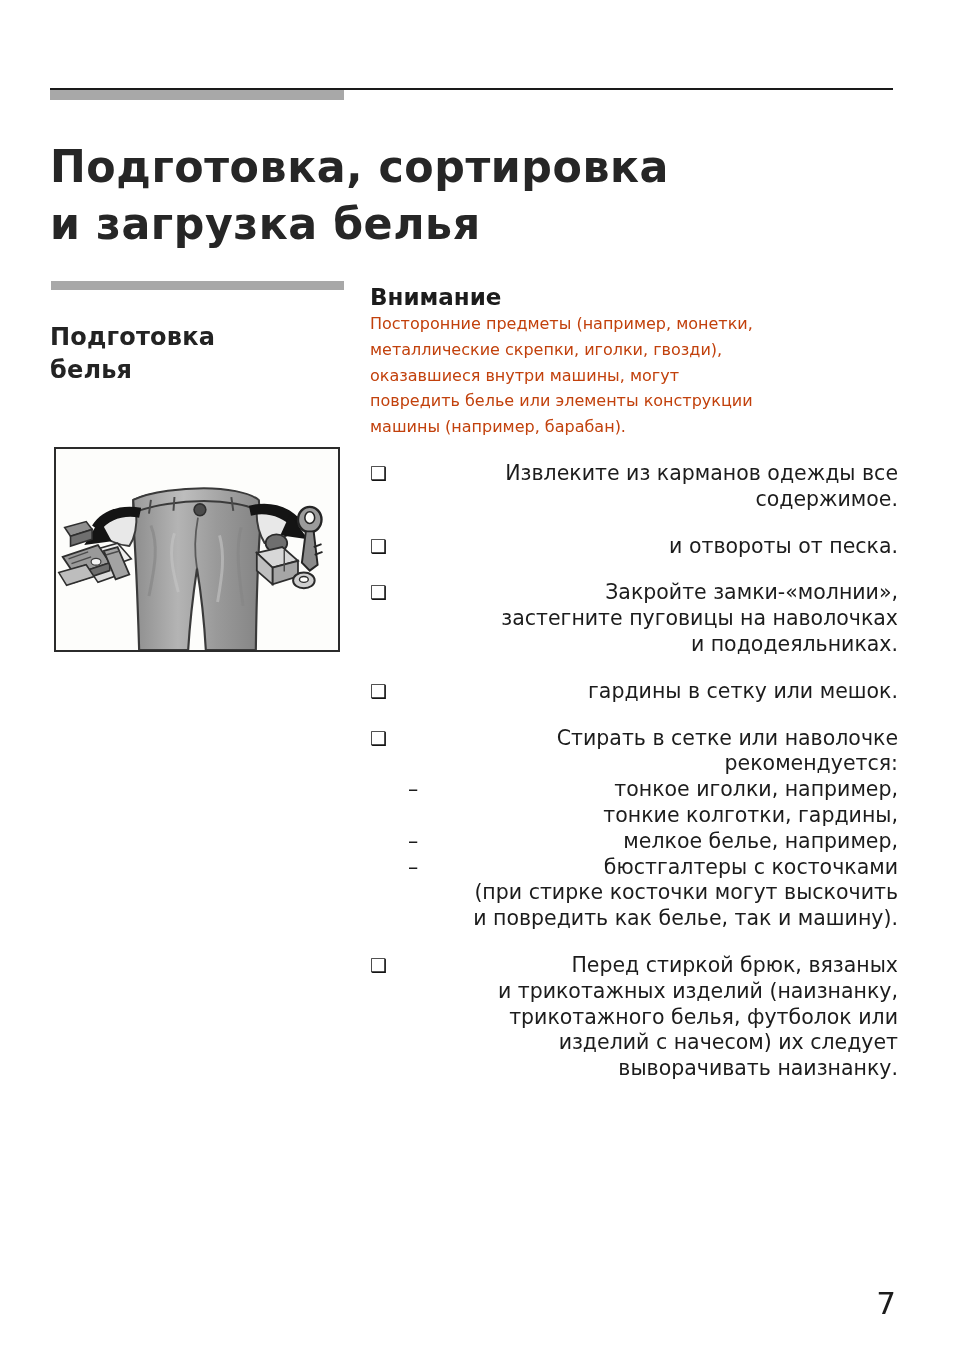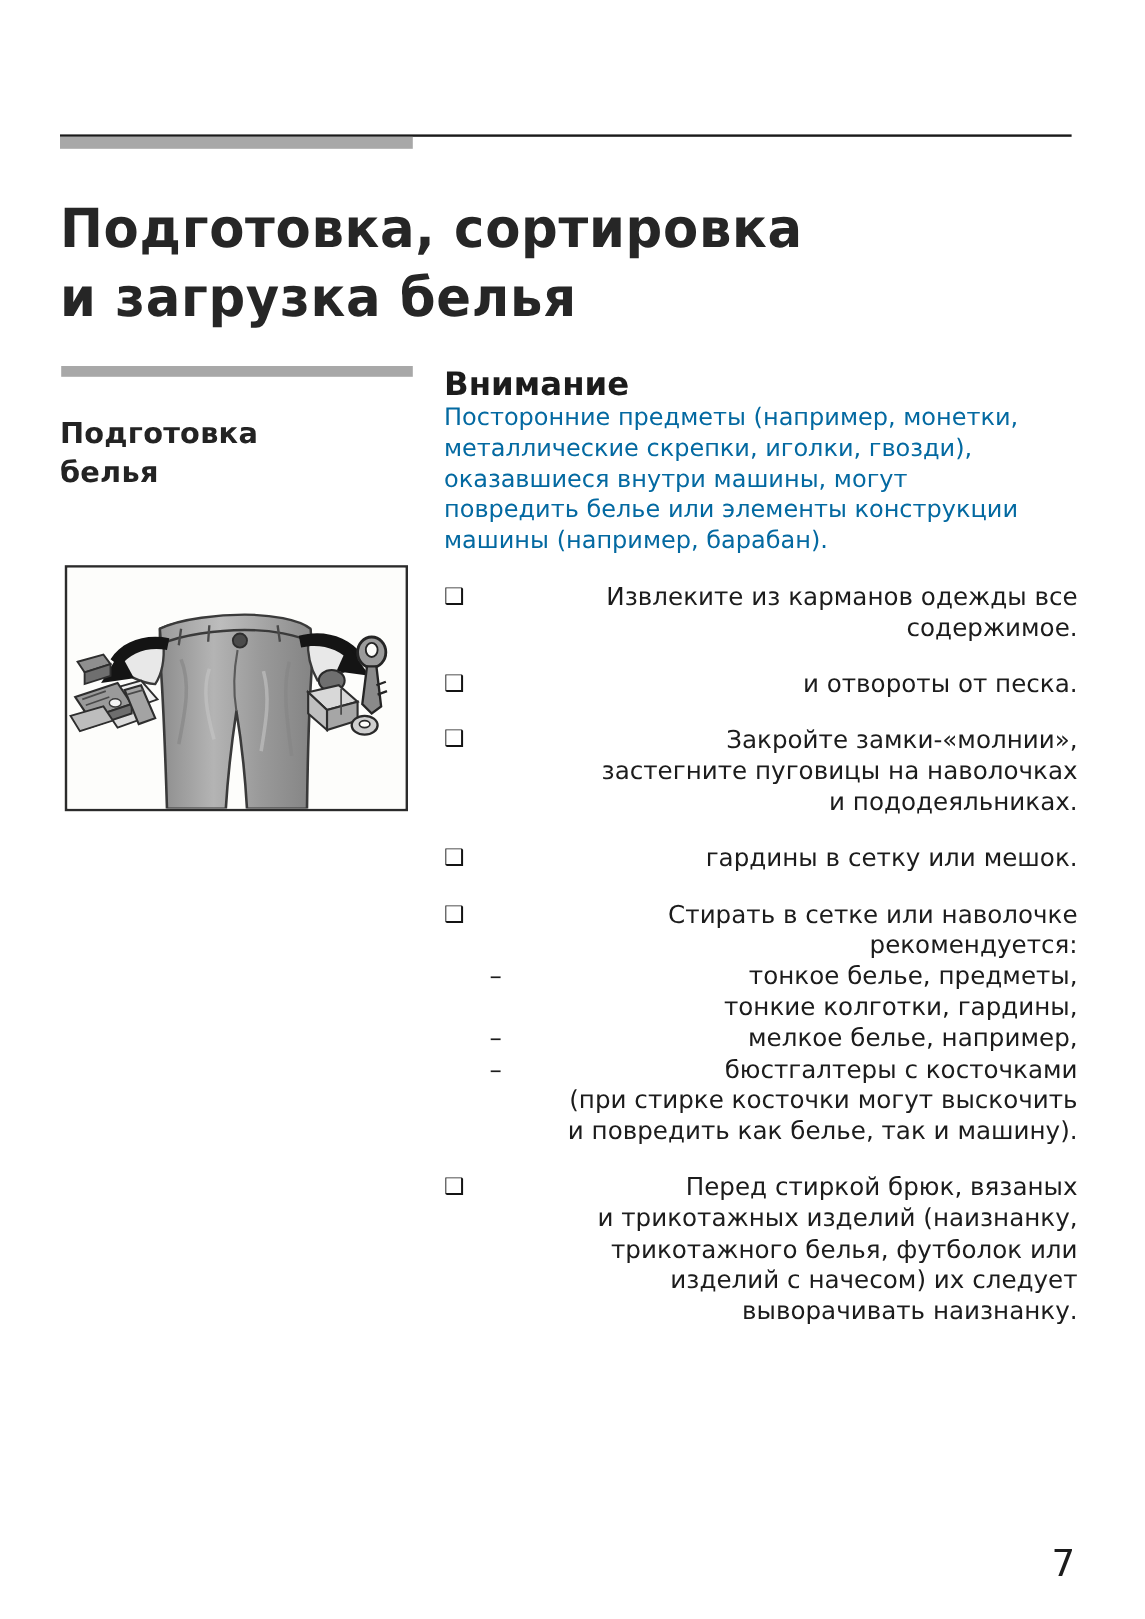--- a/index.html
+++ b/index.html
@@ -12,21 +12,20 @@
     height: 1349px;
     position: relative;
     font-family: "DejaVu Sans", "Liberation Sans", sans-serif;
     color: #1f1f1f;
     overflow: hidden;
   }
 
   .page {
     position: absolute;
     inset: 0;
-    margin-top: 24px;
   }
 
   
   .header-rule {
     position: absolute;
     left: 50px;
     top: 88px;
     width: 843px;
     height: 2px;
     background: #1a1a1a;
@@ -104,29 +103,29 @@
 
   
   .body-col {
     position: absolute;
     left: 370px;
     top: 284px;
     width: 528px;
   }
   .note-title {
     font-weight: bold;
-    font-size: 27px;
+    font-size: 23px;
     line-height: 26px;
     color: #1c1c1c;
     margin: 0 0 1px 0;
   }
   .note-body {
-    font-size: 20px;
-    line-height: 25.8px;
-    color: #0369a1;
+    font-size: 16px;
+    line-height: 25.8px;
+    color: #c2410c;
     margin: 0;
   }
   .note-body .ln {
     display: block;
     white-space: nowrap;
   }
 
   .bullet-list {
     margin: 0;
     padding: 0;
@@ -356,21 +355,21 @@
       </li>
 
       <li class="bullet-item">
         <span class="bullet-marker">❑</span>
         <span class="ln">Стирать  в  сетке  или  наволочке</span>
         <span class="ln">рекомендуется:</span>
 
         <ul class="sub-list">
           <li class="sub-item">
             <span class="sub-marker">–</span>
-            <span class="ln">тонкое  белье,  предметы,</span>
+            <span class="ln">тонкое  иголки,  например,</span>
             <span class="ln">тонкие  колготки,  гардины,</span>
           </li>
           <li class="sub-item">
             <span class="sub-marker">–</span>
             <span class="ln">мелкое  белье,  например,</span>
           </li>
           <li class="sub-item">
             <span class="sub-marker">–</span>
             <span class="ln">бюстгалтеры  с  косточками</span>
             <span class="ln">(при  стирке  косточки  могут  выскочить</span>

